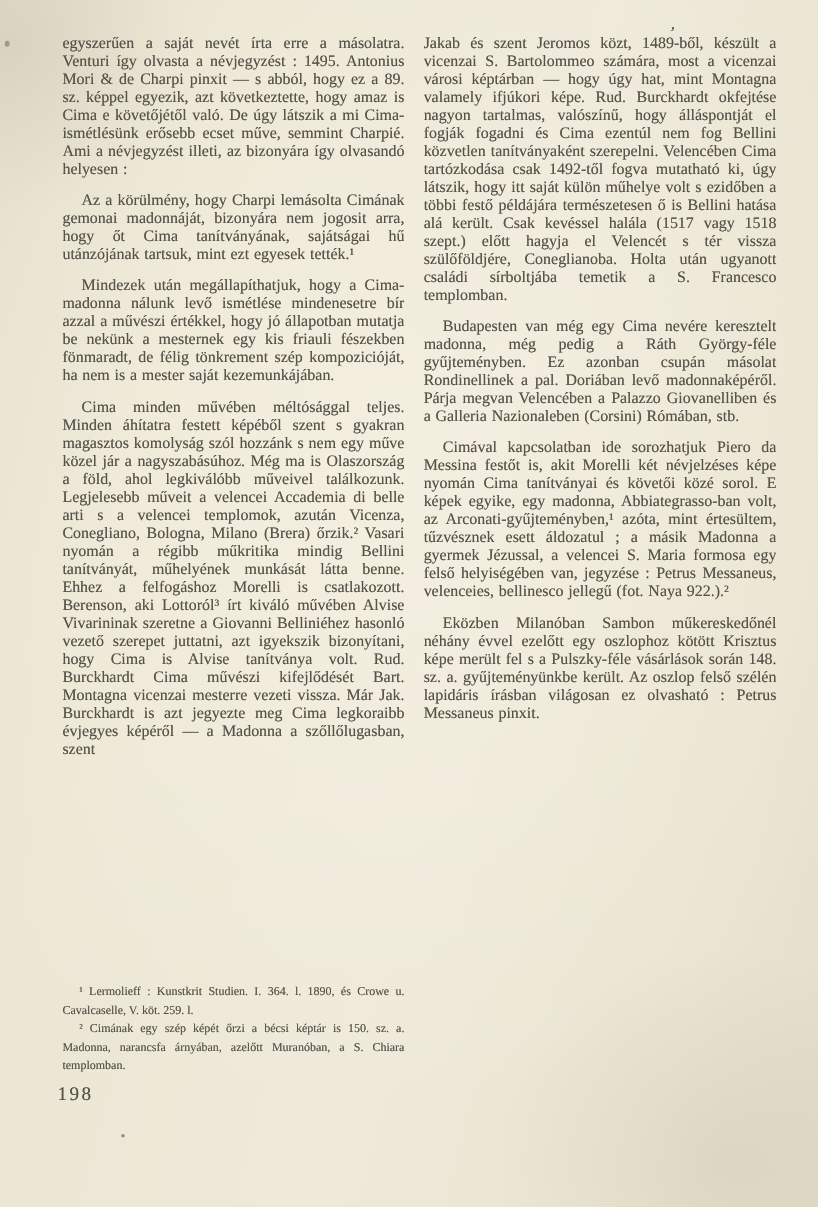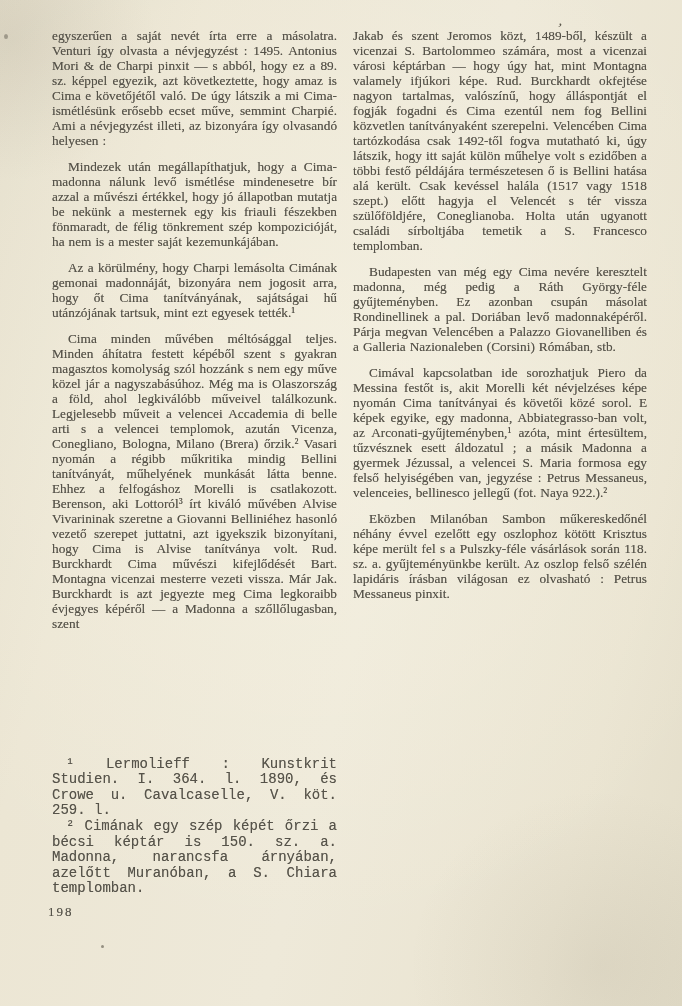--- a/index.html
+++ b/index.html
@@ -69,65 +69,64 @@
     word-spacing:0.05em;
     margin-top:11px;
   }
   .body-text p.indent{text-indent:16px;}
   .body-text p.runover{text-align-last:justify;}
   .footnotes{
     margin-top:auto;
     padding-bottom:2px;
   }
   .footnotes p{
-    font-size:14px;
+    font-size:10px;
     line-height:15.6px;
     text-align:justify;
     text-indent:14px;
     color:var(--ink);
     text-shadow:0 0 0.5px rgba(87,84,74,0.55);
-    font-family:Liberation Mono, monospace;
   }
   .page-number{
     margin:5px 0 0 48px;
-    font-size:13px;
+    font-size:16px;
     letter-spacing:2px;
     text-shadow:0 0 0.55px rgba(87,84,74,0.6);
   }
 </style>
 </head>
 <body>
 
 <div class="page">
 
   <span class="corner-mark">’</span>
   <span class="speck speck-a"></span>
   <span class="speck speck-b"></span>
 
   <div class="columns">
 
     <div class="col col-left">
       <div class="body-text">
         <p>egyszerűen a saját nevét írta erre a másolatra. Venturi így olvasta a névjegyzést : 1495. Antonius Mori &amp; de Charpi pinxit — s abból, hogy ez a 89. sz. képpel egyezik, azt következtette, hogy amaz is Cima e követőjétől való. De úgy látszik a mi Cima-ismétlésünk erősebb ecset műve, semmint Charpié. Ami a névjegyzést illeti, az bizonyára így olvasandó helyesen :</p>
+        <p class="indent">Az a körülmény, hogy Charpi lemásolta Cimának gemonai madonnáját, bizonyára nem jogosit arra, hogy őt Cima tanítványának, sajátságai hű utánzójának tartsuk, mint ezt egyesek tették.¹</p>
         <p class="indent">Mindezek után megállapíthatjuk, hogy a Cima-madonna nálunk levő ismétlése mindenesetre bír azzal a művészi értékkel, hogy jó állapotban mutatja be nekünk a mesternek egy kis friauli fészekben fönmaradt, de félig tönkrement szép kompozicióját, ha nem is a mester saját kezemunkájában.</p>
-        <p class="indent">Az a körülmény, hogy Charpi lemásolta Cimának gemonai madonnáját, bizonyára nem jogosit arra, hogy őt Cima tanítványának, sajátságai hű utánzójának tartsuk, mint ezt egyesek tették.¹</p>
         <p class="indent runover">Cima minden művében méltósággal teljes. Minden áhítatra festett képéből szent s gyakran magasztos komolyság szól hozzánk s nem egy műve közel jár a nagyszabásúhoz. Még ma is Olaszország a föld, ahol legkiválóbb műveivel találkozunk. Legjelesebb műveit a velencei Accademia di belle arti s a velencei templomok, azután Vicenza, Conegliano, Bologna, Milano (Brera) őrzik.² Vasari nyomán a régibb műkritika mindig Bellini tanítványát, műhelyének munkását látta benne. Ehhez a felfogáshoz Morelli is csatlakozott. Berenson, aki Lottoról³ írt kiváló művében Alvise Vivarininak szeretne a Giovanni Belliniéhez hasonló vezető szerepet juttatni, azt igyekszik bizonyítani, hogy Cima is Alvise tanítványa volt. Rud. Burckhardt Cima művészi kifejlődését Bart. Montagna vicenzai mesterre vezeti vissza. Már Jak. Burckhardt is azt jegyezte meg Cima legkoraibb évjegyes képéről — a Madonna a szőllőlugasban, szent</p>
       </div>
       <div class="footnotes">
         <p>¹ Lermolieff : Kunstkrit Studien. I. 364. l. 1890, és Crowe u. Cavalcaselle, V. köt. 259. l.</p>
         <p>² Cimának egy szép képét őrzi a bécsi képtár is 150. sz. a. Madonna, narancsfa árnyában, azelőtt Muranóban, a S. Chiara templomban.</p>
       </div>
     </div>
 
     <div class="col col-right">
       <div class="body-text">
         <p>Jakab és szent Jeromos közt, 1489-ből, készült a vicenzai S. Bartolommeo számára, most a vicenzai városi képtárban — hogy úgy hat, mint Montagna valamely ifjúkori képe. Rud. Burckhardt okfejtése nagyon tartalmas, valószínű, hogy álláspontját el fogják fogadni és Cima ezentúl nem fog Bellini közvetlen tanítványaként szerepelni. Velencében Cima tartózkodása csak 1492-től fogva mutatható ki, úgy látszik, hogy itt saját külön műhelye volt s ezidőben a többi festő példájára természetesen ő is Bellini hatása alá került. Csak kevéssel halála (1517 vagy 1518 szept.) előtt hagyja el Velencét s tér vissza szülőföldjére, Coneglianoba. Holta után ugyanott családi sírboltjába temetik a S. Francesco templomban.</p>
         <p class="indent">Budapesten van még egy Cima nevére keresztelt madonna, még pedig a Ráth György-féle gyűjteményben. Ez azonban csupán másolat Rondinellinek a pal. Doriában levő madonnaképéről. Párja megvan Velencében a Palazzo Giovanelliben és a Galleria Nazionaleben (Corsini) Rómában, stb.</p>
         <p class="indent">Cimával kapcsolatban ide sorozhatjuk Piero da Messina festőt is, akit Morelli két névjelzéses képe nyomán Cima tanítványai és követői közé sorol. E képek egyike, egy madonna, Abbiategrasso-ban volt, az Arconati-gyűjteményben,¹ azóta, mint értesültem, tűzvésznek esett áldozatul ; a másik Madonna a gyermek Jézussal, a velencei S. Maria formosa egy felső helyiségében van, jegyzése : Petrus Messaneus, velenceies, bellinesco jellegű (fot. Naya 922.).²</p>
-        <p class="indent">Eközben Milanóban Sambon műkereskedőnél néhány évvel ezelőtt egy oszlophoz kötött Krisztus képe merült fel s a Pulszky-féle vásárlások során 118. sz. a. gyűjteményünkbe került. Az oszlop felső szélén lapidáris írásban világosan ez olvasható : Petrus Messaneus pinxit.</p>
+        <p class="indent">Eközben Milanóban Sambon műkereskedőnél néhány évvel ezelőtt egy oszlophoz kötött Krisztus képe merült fel s a Pulszky-féle vásárlások során 148. sz. a. gyűjteményünkbe került. Az oszlop felső szélén lapidáris írásban világosan ez olvasható : Petrus Messaneus pinxit.</p>
       </div>
       <div class="footnotes">
       </div>
     </div>
 
   </div>
 
   <div class="page-number">198</div>
 
 </div>

